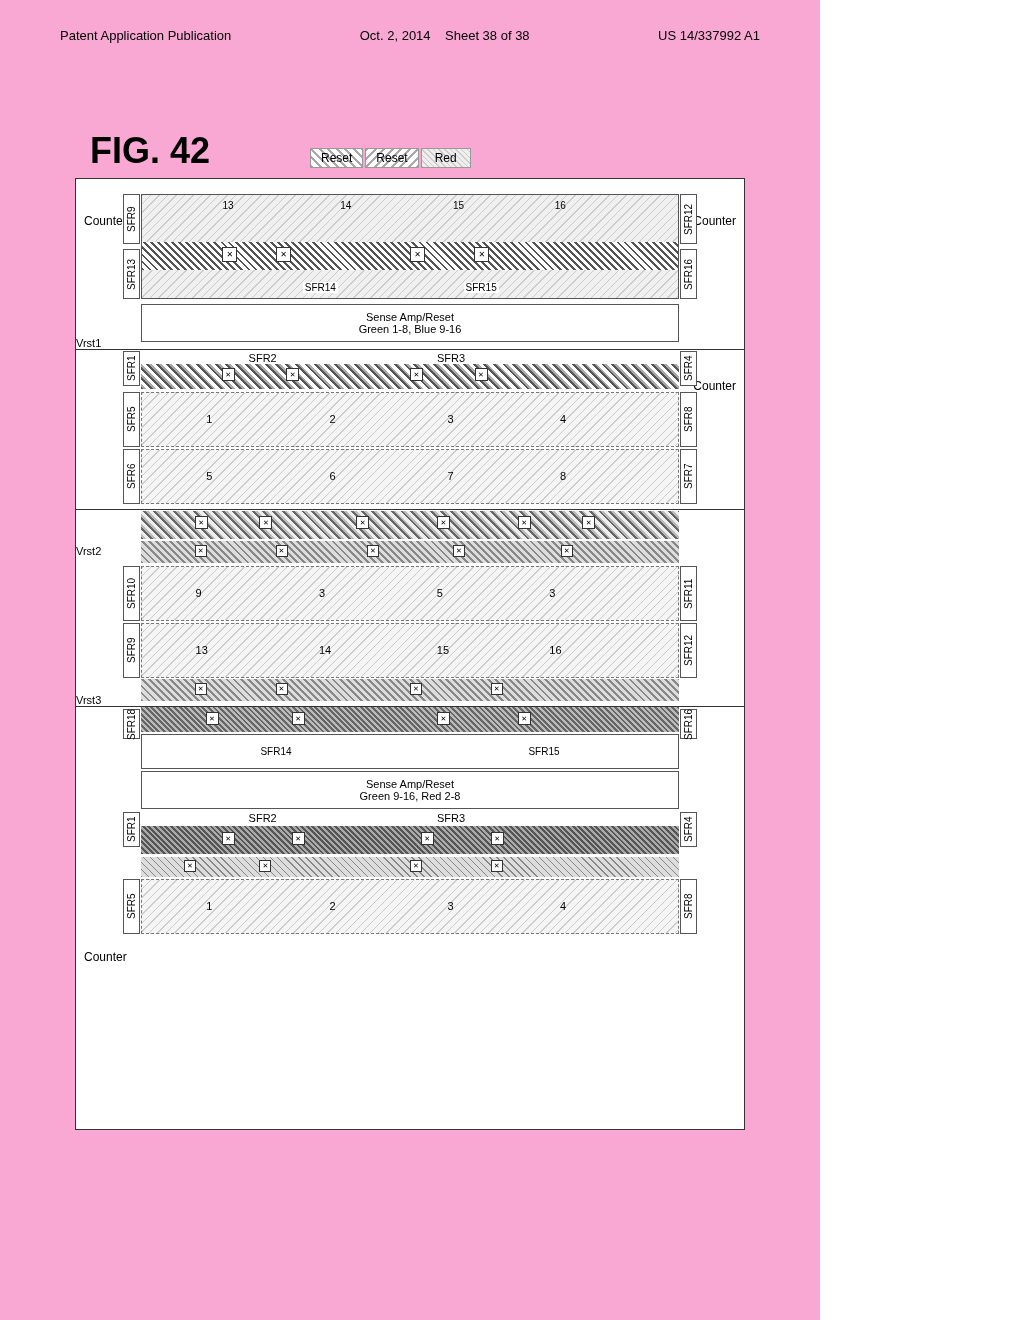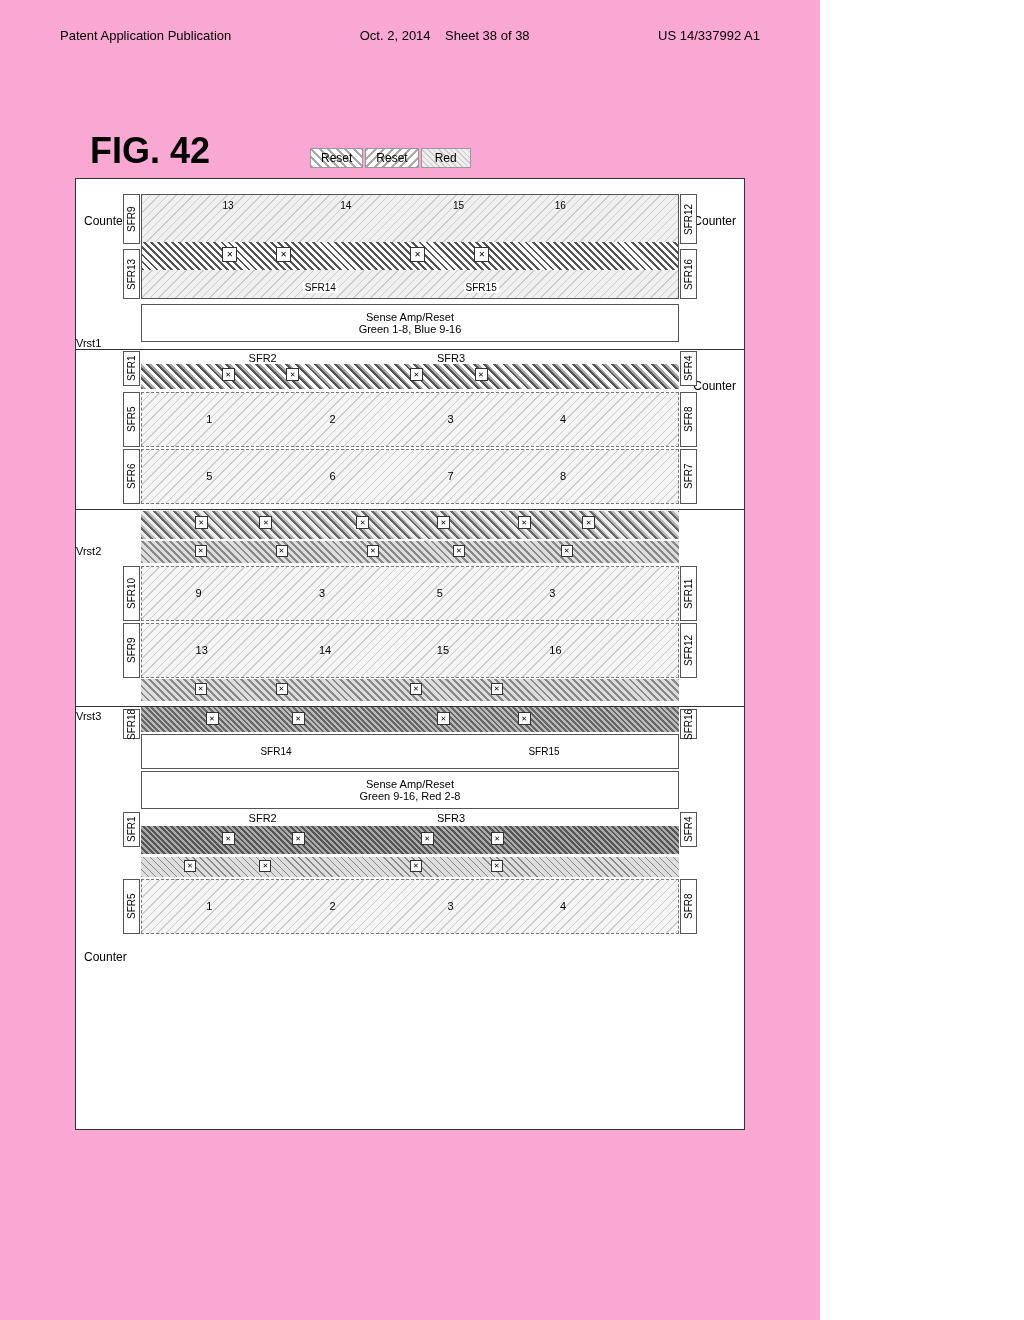--- a/index.html
+++ b/index.html
@@ -216,21 +216,21 @@
       </div>
 
       <div style="position:absolute; top:500px; left:0; right:0; height:22px; background: repeating-linear-gradient(45deg, #888 0, #888 2px, #ddd 2px, #ddd 5px);">
         <div style="position:absolute; top:4px; left:10%; width:12px; height:12px; border:1px solid #333; background:#fff; font-size:7px;display:flex;align-items:center;justify-content:center;">✕</div>
         <div style="position:absolute; top:4px; left:25%; width:12px; height:12px; border:1px solid #333; background:#fff; font-size:7px;display:flex;align-items:center;justify-content:center;">✕</div>
         <div style="position:absolute; top:4px; left:50%; width:12px; height:12px; border:1px solid #333; background:#fff; font-size:7px;display:flex;align-items:center;justify-content:center;">✕</div>
         <div style="position:absolute; top:4px; left:65%; width:12px; height:12px; border:1px solid #333; background:#fff; font-size:7px;display:flex;align-items:center;justify-content:center;">✕</div>
       </div>
 
       <div style="position:absolute; top:527px; left:-65px; right:-65px; height:1px; background:#333;">
-        <span style="position:absolute; left:0; top:-12px; font-size:11px;margin-top:16px;">Vrst3</span>
+        <span style="position:absolute; left:0; top:-12px; font-size:11px;">Vrst3</span>
       </div>
 
       <div style="position:absolute; top:530px; left:-18px; writing-mode:vertical-lr; transform:rotate(180deg); font-size:10px; border:1px solid #555; padding:2px; background:#fff; height:30px; display:flex;align-items:center;justify-content:center;">SFR18</div>
       <div style="position:absolute; top:530px; right:-18px; writing-mode:vertical-lr; transform:rotate(180deg); font-size:10px; border:1px solid #555; padding:2px; background:#fff; height:30px; display:flex;align-items:center;justify-content:center;">SFR16</div>
 
       <div style="position:absolute; top:528px; left:0; right:0; height:25px; background: repeating-linear-gradient(45deg, #666 0, #666 2px, #bbb 2px, #bbb 4px);">
         <div style="position:absolute; top:5px; left:12%; width:13px; height:13px; border:1px solid #333; background:#fff; font-size:7px;display:flex;align-items:center;justify-content:center;">✕</div>
         <div style="position:absolute; top:5px; left:28%; width:13px; height:13px; border:1px solid #333; background:#fff; font-size:7px;display:flex;align-items:center;justify-content:center;">✕</div>
         <div style="position:absolute; top:5px; left:55%; width:13px; height:13px; border:1px solid #333; background:#fff; font-size:7px;display:flex;align-items:center;justify-content:center;">✕</div>
         <div style="position:absolute; top:5px; left:70%; width:13px; height:13px; border:1px solid #333; background:#fff; font-size:7px;display:flex;align-items:center;justify-content:center;">✕</div>

